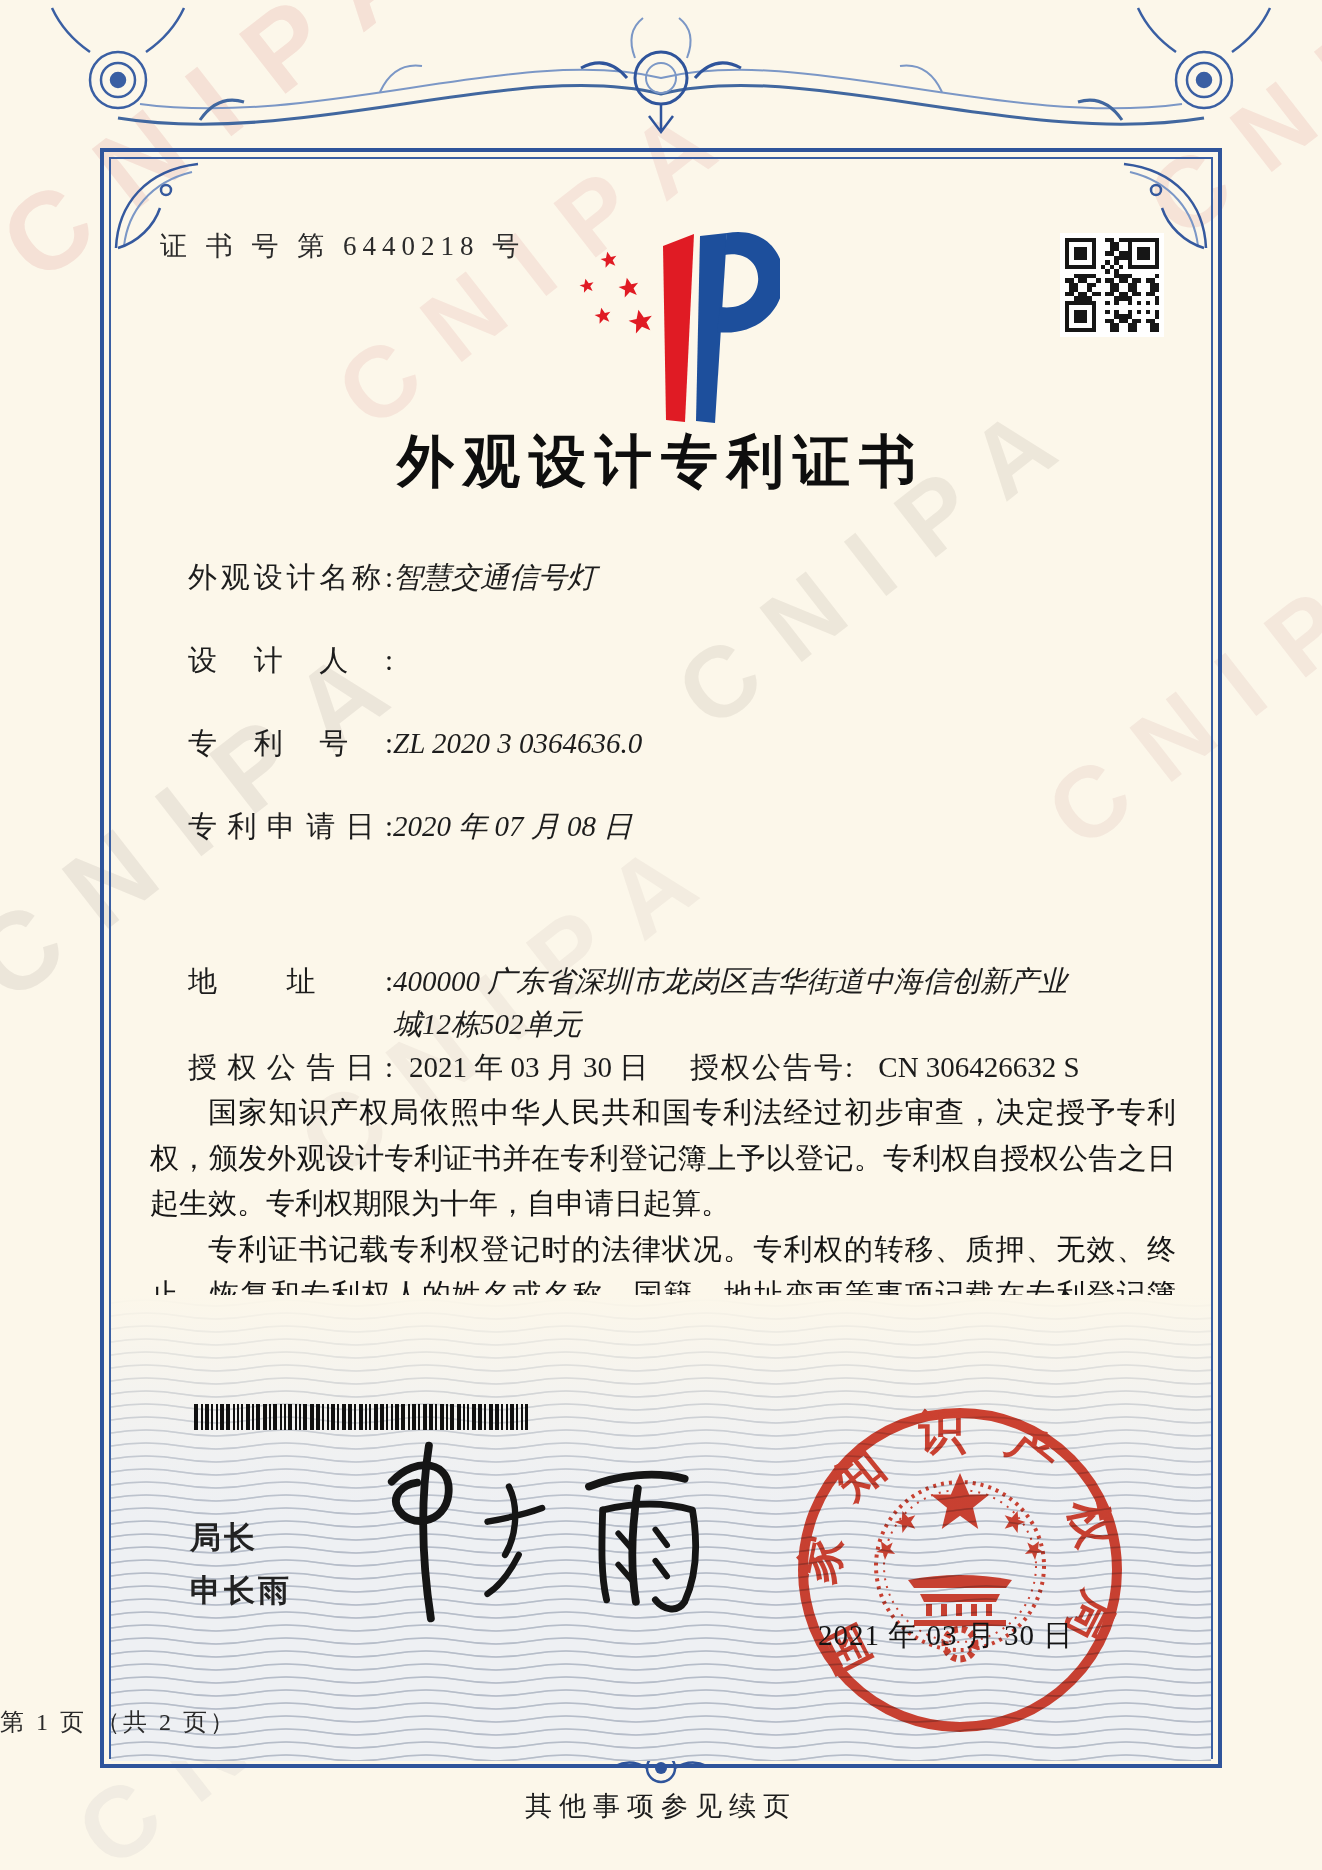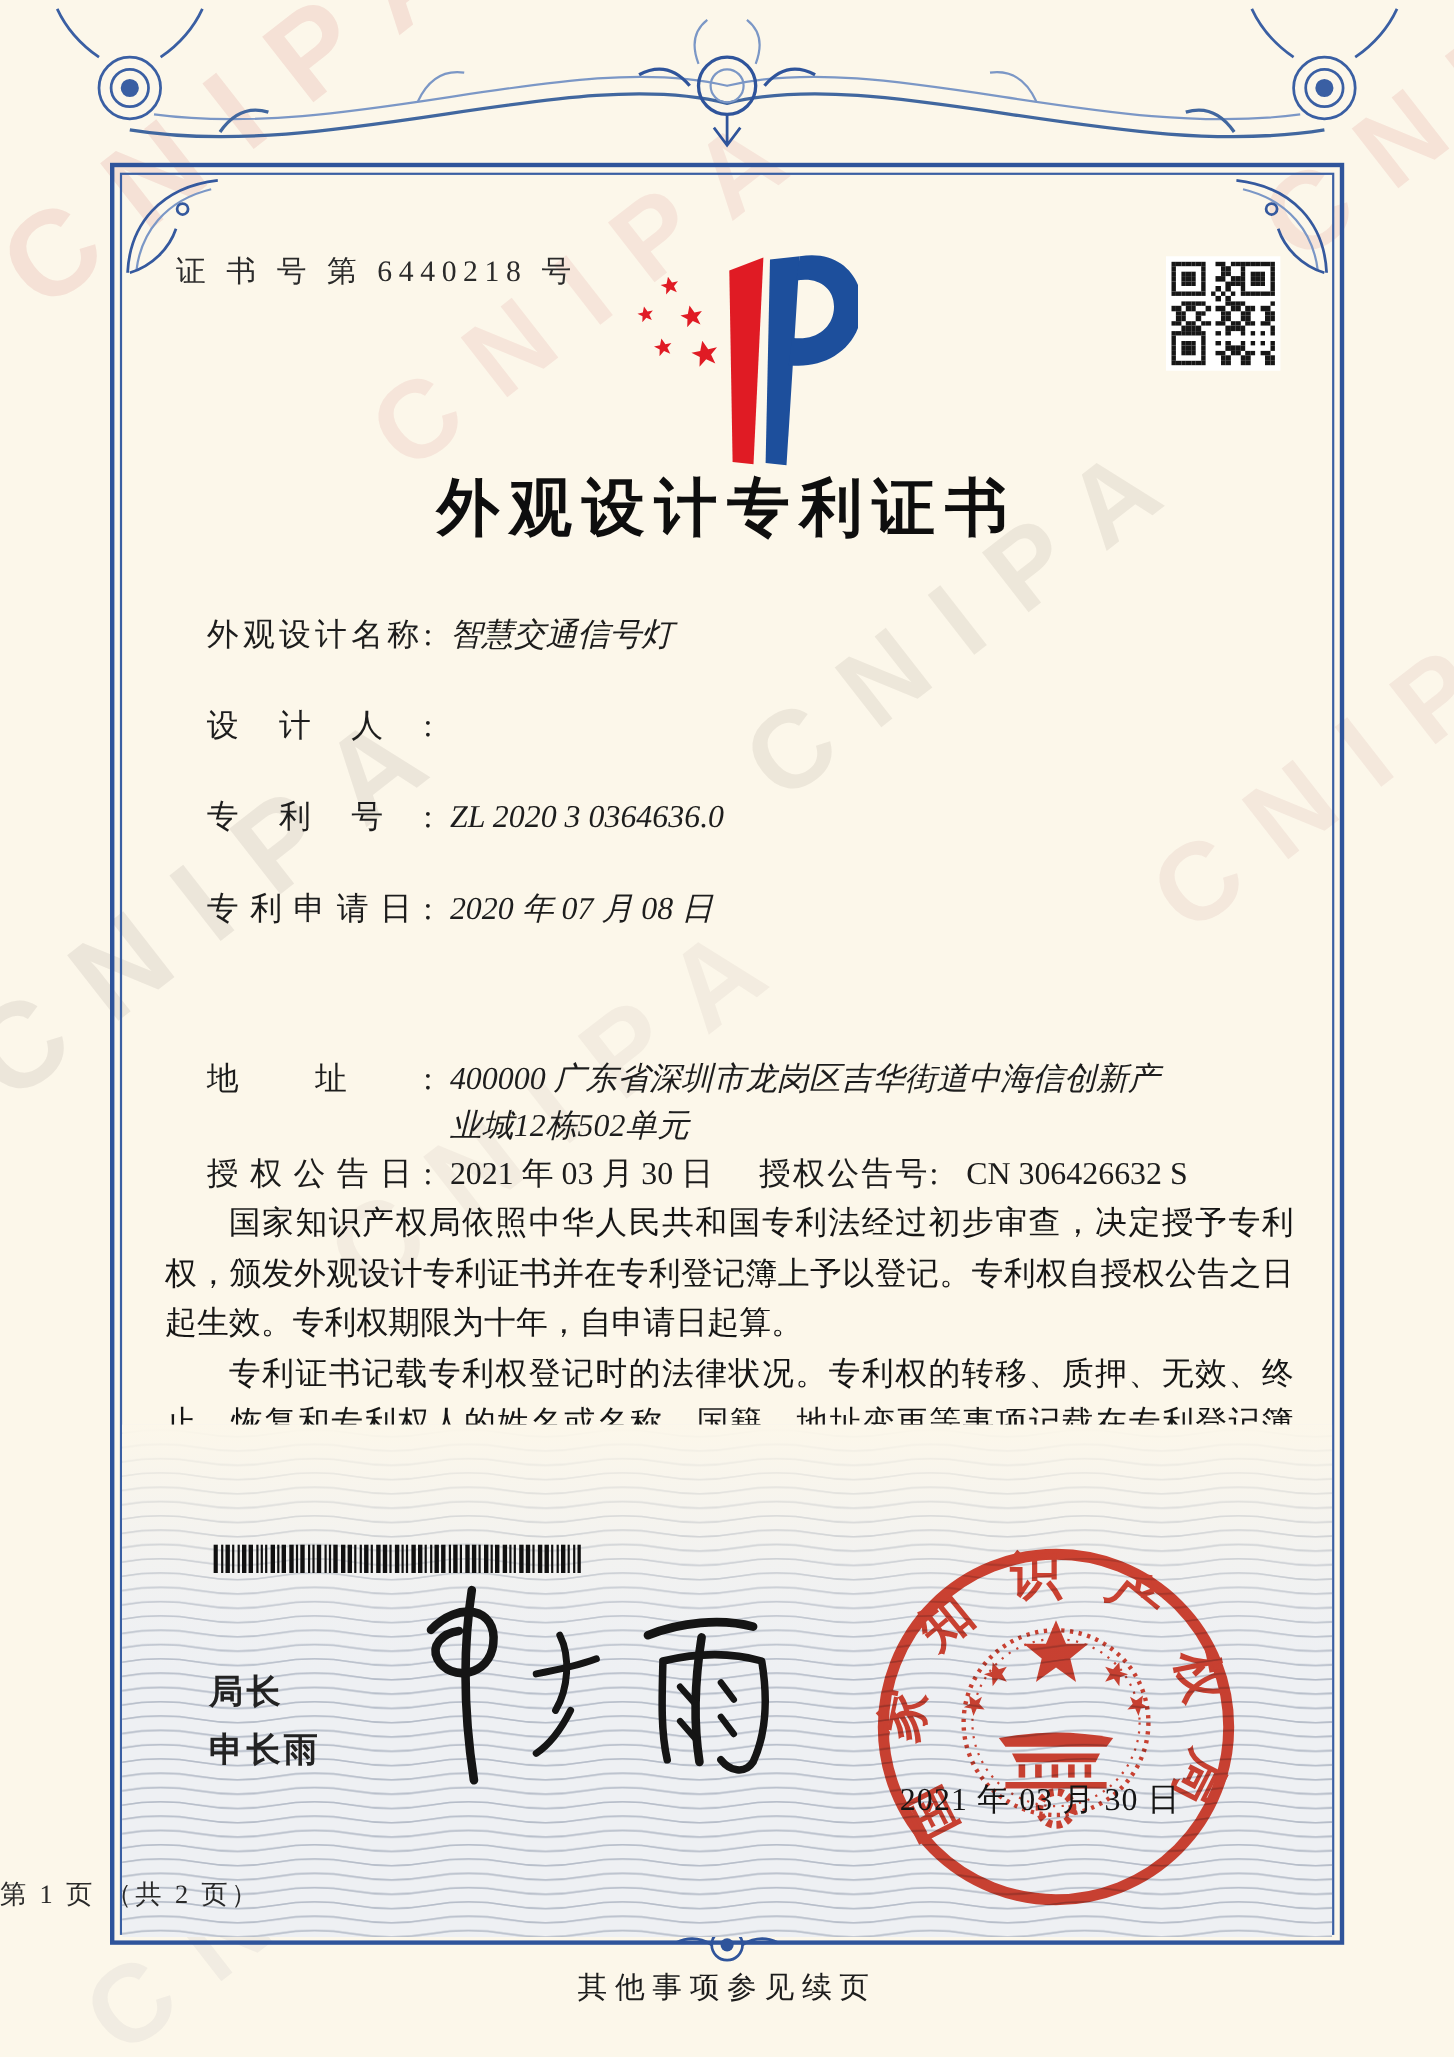--- a/index.html
+++ b/index.html
@@ -32,21 +32,21 @@
   .c-br{right:112px; bottom:114px; transform:scale(-1,-1);}
   
   #cert-no{left:160px; top:228px; font-size:27px; letter-spacing:6px; color:#2b2b2b;}
   #qr-card{left:1060px; top:233px; width:104px; height:104px; background:#fff; padding:5px; box-sizing:border-box;}
   #qr-grid{display:grid; grid-template-columns:repeat(21,1fr); grid-template-rows:repeat(21,1fr); width:94px; height:94px;}
   #qr-grid b{display:block;}
   #qr-grid b.d{background:#161616;}
   #doc-title{left:0; top:424px; width:100%; text-align:center; font-size:57px; font-weight:bold; letter-spacing:9px; color:#0e0e0e;}
   
   .row{position:absolute; left:188px; width:995px; display:flex; font-size:29px; line-height:43px; color:#1d1d1d;}
-  .row .lbl{width:205px; min-width:205px; text-align:justify; text-align-last:justify; margin-right:16px;}
+  .row .lbl{width:205px; min-width:205px; text-align:justify; text-align-last:justify; margin-right:0;}
   .row .val{flex:1;font-style:italic;}
   #row-grant{position:absolute; left:188px; top:1046px; width:1010px; font-size:29px; line-height:43px;}
   #row-grant .pair{display:inline-flex;}
   #row-grant .lbl{width:205px; min-width:205px; text-align:justify; text-align-last:justify; margin-right:16px;}
   #row-grant .pair2{position:absolute; left:502px; top:0;}
   #row-grant .pair2 .lbl2{margin-right:16px; letter-spacing:2px;}
   
   #paras{position:absolute; left:150px; top:1090px; width:1026px;}
   #paras p{margin:0; font-size:29px; line-height:45.5px; text-align:justify; text-indent:2em; color:#161616;}
   

